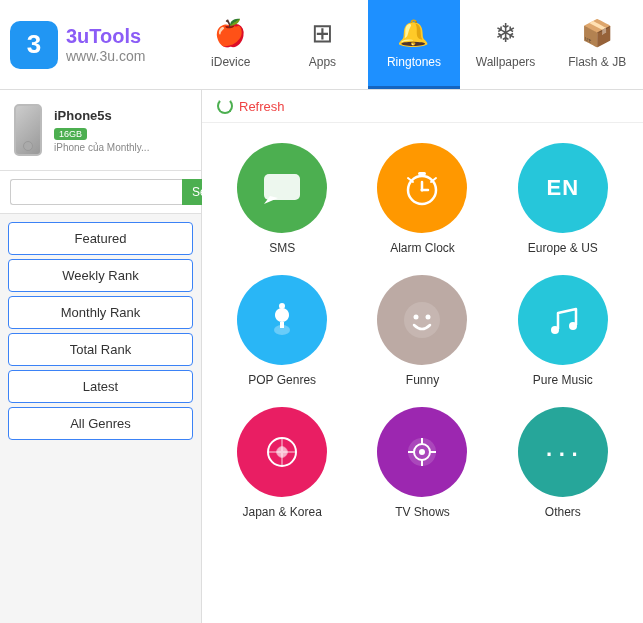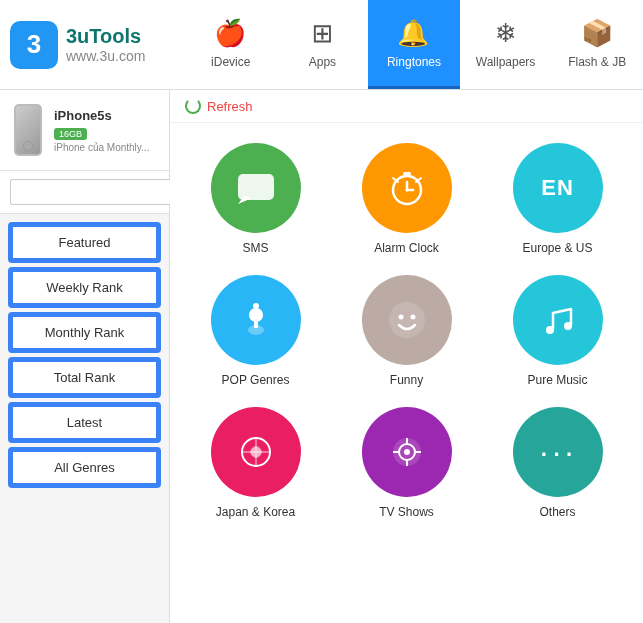--- a/index.html
+++ b/index.html
@@ -3,47 +3,47 @@
   <meta charset="utf-8">
   <style>
     * { box-sizing: border-box; margin: 0; padding: 0; }
     body { font-family: Arial, sans-serif; width: 643px; height: 623px; overflow: hidden; display: flex; flex-direction: column; }
 
     
     .header { display: flex; align-items: center; background: #fff; height: 90px; border-bottom: 1px solid #ddd; }
     .logo-section { display: flex; align-items: center; padding: 0 10px; width: 185px; flex-shrink: 0; }
     .logo-icon { width: 48px; height: 48px; background: #2196f3; border-radius: 10px; display: flex; align-items: center; justify-content: center; color: white; font-size: 26px; font-weight: bold; margin-right: 8px; flex-shrink: 0; }
     .logo-text { display: flex; flex-direction: column; }
-    .logo-name { font-size: 20px; font-weight: bold; color: #0f766e; }
+    .logo-name { font-size: 20px; font-weight: bold; color: #8b5cf6; }
     .logo-url { font-size: 14px; color: #888; }
     .nav-tabs { display: flex; flex: 1; height: 100%; }
     .nav-tab { display: flex; flex-direction: column; align-items: center; justify-content: center; flex: 1; cursor: pointer; border-bottom: 3px solid transparent; color: #555; font-size: 12px; gap: 6px; transition: background 0.2s; }
     .nav-tab.active { background: #1e90ff; color: white; border-bottom: 3px solid #1565c0; }
     .nav-tab .tab-icon { font-size: 26px; }
 
     
     .main { display: flex; flex: 1; overflow: hidden; }
 
     
-    .sidebar { width: 170px; flex-shrink: 0; background: #f5f5f5; border-right: 1px solid #ddd; display: flex; flex-direction: column; }
+    .sidebar { width: 202px; flex-shrink: 0; background: #f5f5f5; border-right: 1px solid #ddd; display: flex; flex-direction: column; }
     .device-info { display: flex; align-items: center; padding: 12px 10px; background: #fff; border-bottom: 1px solid #e0e0e0; }
     .device-icon { width: 36px; height: 56px; margin-right: 8px; flex-shrink: 0; position: relative; }
     .device-img { width: 28px; height: 52px; background: linear-gradient(135deg, #ccc, #999); border-radius: 5px; border: 2px solid #bbb; position: absolute; top: 2px; left: 4px; }
     .device-img::after { content: ''; position: absolute; bottom: 3px; left: 50%; transform: translateX(-50%); width: 8px; height: 8px; border-radius: 50%; background: #aaa; border: 1px solid #999; }
     .device-details { flex: 1; }
     .device-name { font-size: 13px; font-weight: bold; color: #333; }
     .device-badge { display: inline-block; background: #4caf50; color: white; font-size: 9px; padding: 1px 5px; border-radius: 3px; margin: 2px 0; }
     .device-desc { font-size: 10px; color: #888; white-space: nowrap; overflow: hidden; text-overflow: ellipsis; max-width: 110px; }
 
     .search-section { padding: 8px 10px; background: #fff; border-bottom: 1px solid #e0e0e0; display: flex; }
     .search-input { flex: 1; border: 1px solid #ccc; border-right: none; border-radius: 3px 0 0 3px; padding: 5px 8px; font-size: 12px; outline: none; }
     .search-btn { background: #4caf50; color: white; border: none; border-radius: 0 3px 3px 0; padding: 5px 10px; font-size: 12px; cursor: pointer; }
 
     .sidebar-menu { display: flex; flex-direction: column; padding: 8px 0; gap: 4px; }
-    .sidebar-item { margin: 0 8px; padding: 8px 10px; border: 5px solid #3b82f6; border-radius: 4px; background: #fff; text-align: center; font-size: 13px; color: #333; cursor: pointer; }
+    .sidebar-item { margin: 0 8px; padding: 8px 10px; border: 1px solid #3b82f6; border-radius: 4px; background: #fff; text-align: center; font-size: 13px; color: #333; cursor: pointer; }
 
     
     .content { flex: 1; background: #fff; overflow-y: auto; padding: 0; }
     .refresh-bar { display: flex; align-items: center; padding: 8px 15px; border-bottom: 1px solid #eee; gap: 6px; }
     .refresh-icon { width: 16px; height: 16px; border-radius: 50%; border: 2px solid #4caf50; border-top-color: transparent; display: inline-block; }
     .refresh-label { font-size: 13px; color: #ef4444; cursor: pointer; }
 
     .ringtones-grid { display: grid; grid-template-columns: repeat(3, 1fr); padding: 20px 15px; gap: 20px 10px; }
     .ringtone-item { display: flex; flex-direction: column; align-items: center; gap: 8px; cursor: pointer; }
     .ringtone-circle { width: 90px; height: 90px; border-radius: 50%; display: flex; align-items: center; justify-content: center; color: white; font-size: 38px; flex-shrink: 0; }

